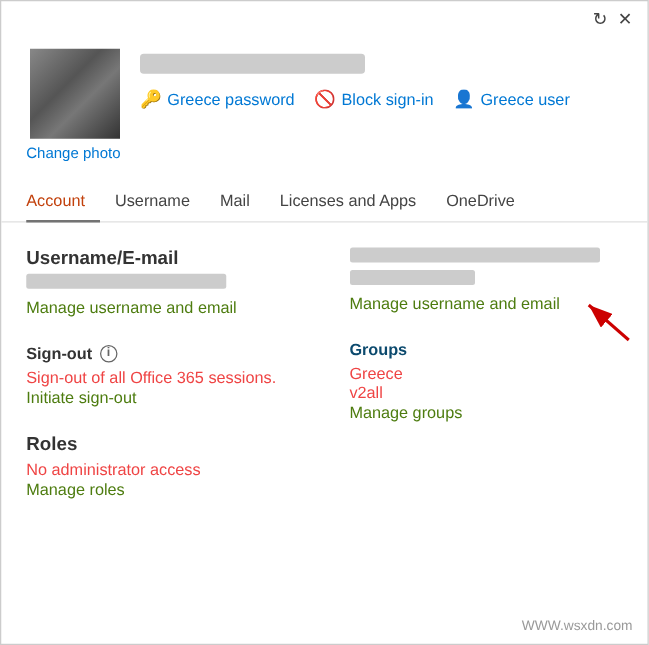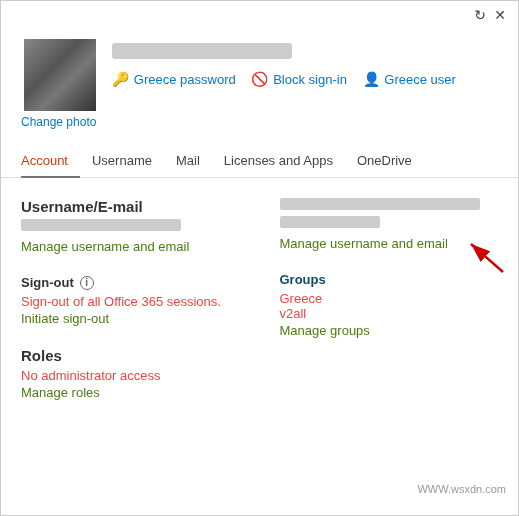--- a/index.html
+++ b/index.html
@@ -184,21 +184,21 @@
     .red-arrow {
       position: absolute;
       top: 38px;
       right: -10px;
       width: 50px;
       height: 40px;
     }
 
     .watermark {
       position: absolute;
-      bottom: 20px;
+      bottom: 8px;
       right: 12px;
       font-size: 11px;
       color: #999;
     }
   </style>
 </head>
 <body>
 
 <div class="title-bar">
   <div class="title-bar-btn">↻</div>

